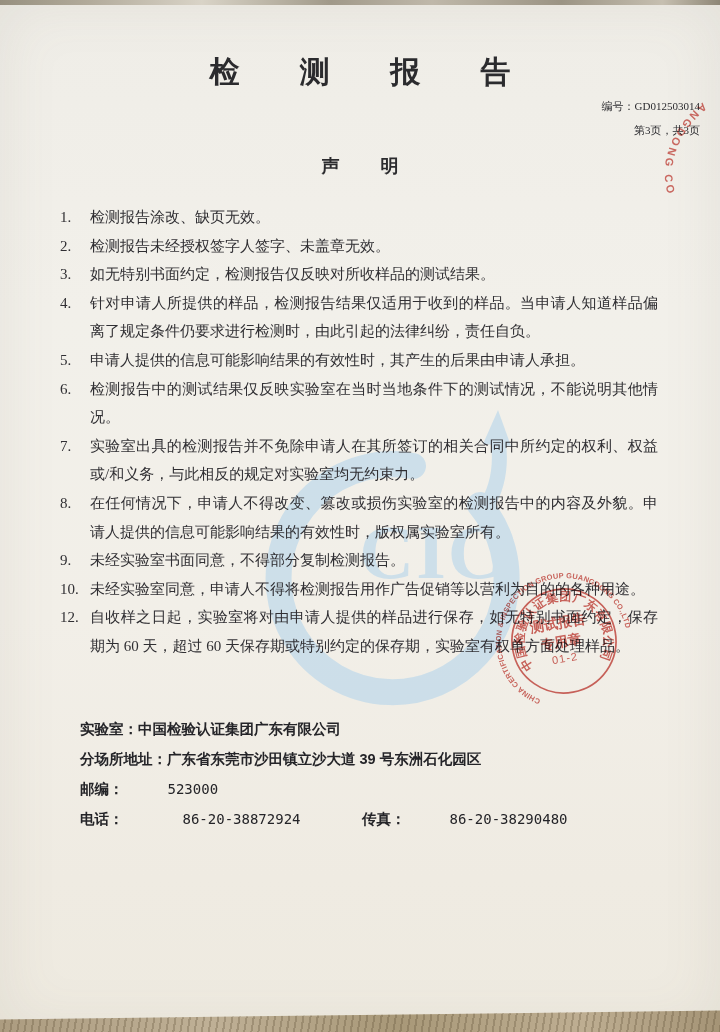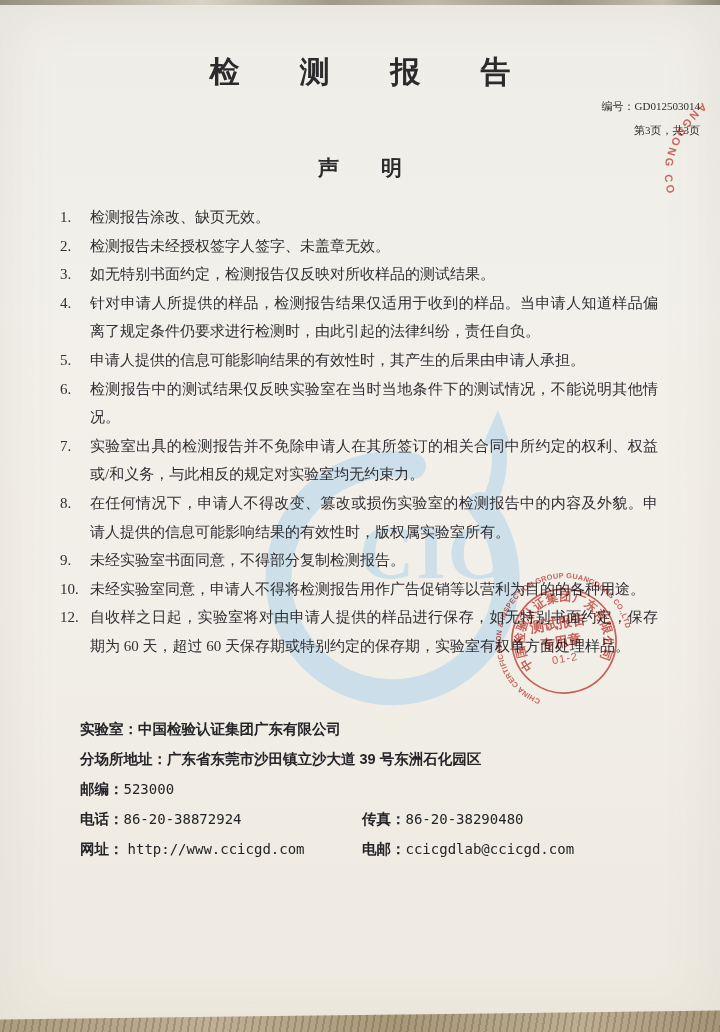--- a/index.html
+++ b/index.html
@@ -19,35 +19,35 @@
   .edge-bottom:after{content:"";position:absolute;inset:0;
         background:repeating-linear-gradient(100deg,rgba(90,75,50,.28) 0 2px,transparent 2px 7px);}
   
   .title{position:absolute;top:52px;left:0;right:0;text-align:center;
         font-family:"Liberation Sans","DejaVu Sans",sans-serif;
         font-size:30px;font-weight:bold;letter-spacing:26px;text-indent:26px;color:#2b2b2e;}
   .hdr-right{position:absolute;top:94px;right:20px;text-align:right;
         font-size:11px;line-height:24px;color:#2c2c30;}
   .section-title{position:absolute;top:154px;left:0;right:0;text-align:center;
         font-family:"Liberation Sans","DejaVu Sans",sans-serif;
-        font-size:21px;font-weight:bold;letter-spacing:18px;text-indent:18px;color:#2b2b2e;}
+        font-size:18px;font-weight:bold;letter-spacing:18px;text-indent:18px;color:#2b2b2e;}
   
   .statements{position:absolute;top:203px;left:60px;width:598px;
         font-size:15px;line-height:28.6px;color:#302f33;}
   .stmt{display:flex;align-items:flex-start;}
   .stmt .num{flex:0 0 30px;}
   .stmt .txt{flex:1;text-align:justify;}
   
   .footer{position:absolute;top:714px;left:80px;width:600px;
         font-family:"Liberation Sans","DejaVu Sans",sans-serif;
         font-size:14.5px;font-weight:bold;color:#242428;line-height:30px;}
   .frow{display:flex;}
-  .fcol1{width:282px;display:flex;}
+  .fcol1{width:282px;display:flex;gap:15px;}
   .fcol2{flex:1;display:flex;}
-  .fval-mono{font-family:"DejaVu Sans Mono",monospace;font-weight:normal;font-size:14px;}
+  .fval-mono{font-family:"DejaVu Sans Mono",monospace;font-weight:normal;font-size:14px;margin-left:44px;}
   .flabel{white-space:pre;}
   
   .watermark{position:absolute;left:250px;top:380px;opacity:.6;pointer-events:none;}
   .seal-main{position:absolute;left:484px;top:561px;opacity:.84;mix-blend-mode:multiply;pointer-events:none;}
   .seal-corner{position:absolute;left:600px;top:60px;opacity:.8;mix-blend-mode:multiply;pointer-events:none;}
 </style>
 </head>
 <body>
 
 <div class="page">
@@ -133,30 +133,20 @@
     <div class="frow">
       <span class="fcol1">
         <span class="flabel">电话：</span>
         <span class="fval-mono">86-20-38872924</span>
       </span>
       <span class="fcol2">
         <span class="flabel">传真：</span>
         <span class="fval-mono">86-20-38290480</span>
       </span>
     </div>
-    <div class="frow">
-      <span class="fcol1">
-        <span class="flabel">网址： </span>
-        <span class="fval-mono">http://www.ccicgd.com</span>
-      </span>
-      <span class="fcol2">
-        <span class="flabel">电邮：</span>
-        <span class="fval-mono">ccicgdlab@ccicgd.com</span>
-      </span>
-    </div>
   </div>
 
   <svg class="seal-main" width="160" height="160" viewBox="0 0 160 160">
     <defs>
       <path id="sealEn" d="M 48.5,134.6 A 63 63 0 1 1 111.5,134.6" fill="none"></path>
       <path id="sealCn" d="M 46.8,103.2 A 40.5 40.5 0 1 1 113.2,103.2" fill="none"></path>
     </defs>
     <g transform="rotate(-10 80 80)" fill="#c94a43">
       <circle cx="80" cy="80" r="52" fill="none" stroke="#c94a43" stroke-width="1.7"></circle>
       <text font-family="Liberation Sans, DejaVu Sans, sans-serif" font-size="7.4" font-weight="bold" letter-spacing="0.2">

